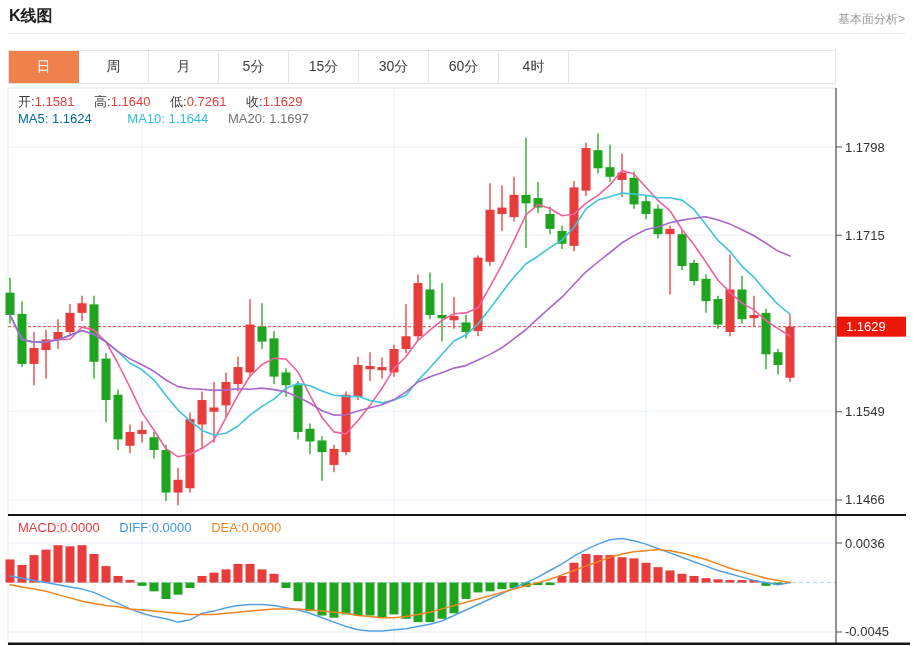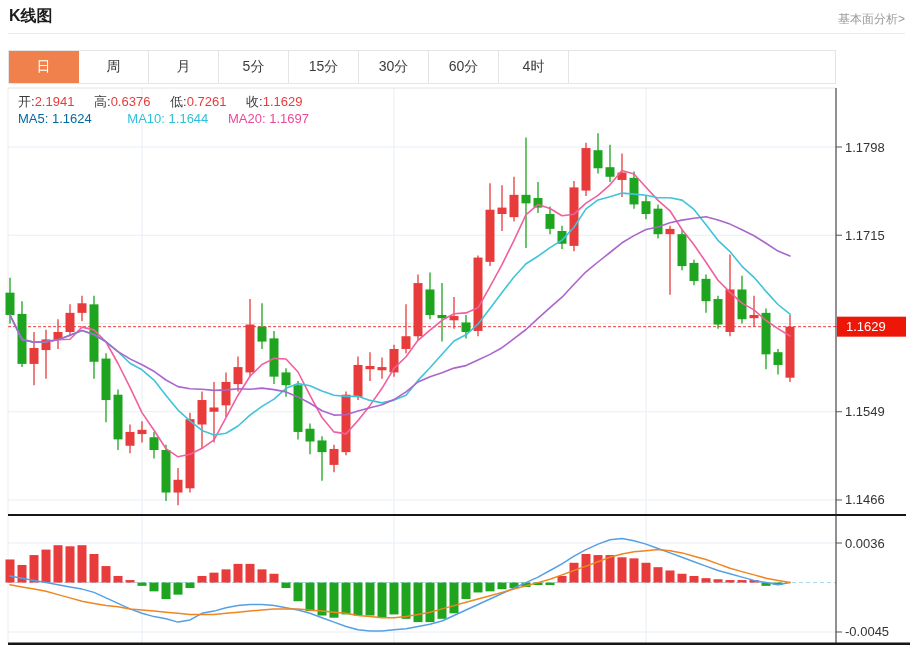--- a/index.html
+++ b/index.html
@@ -12,21 +12,21 @@
           border:1px solid #e4e4e4;display:flex;background:#fff;}
   .tab{width:70px;box-sizing:border-box;border-right:1px solid #e4e4e4;display:flex;
        align-items:center;justify-content:center;font-size:14px;color:#3c3c3c;cursor:pointer;background:#fff;}
   .tab.active{background:#f0814d;color:#fff;border-color:#f0814d;}
   .row{position:absolute;font-size:13px;white-space:nowrap;}
   .row .grp{margin-right:16px;}
   .lbl-dark{color:#3c3c3c;}
   .v-red{color:#e63c3c;}
   .v-ma5{color:#0369a1;}
   .v-ma10{color:#2fbfd9;margin-left:16px;}
-  .v-ma20{color:#ec4899;margin-top:8px;}
+  .v-ma20{color:#737373;margin-top:8px;}
   .v-diff{color:#3f96e0;}
   .v-dea{color:#f08522;}
   svg{position:absolute;left:0;top:0;}
   svg text{font-family:"Liberation Sans","DejaVu Sans",sans-serif;}
 </style>
 </head>
 <body>
 
 <div id="app">
   <div class="page-title">K线图</div>
@@ -275,23 +275,28 @@
       <line x1="836" y1="326.68079999999907" x2="842" y2="326.68079999999907" stroke="#f23b3b"></line>
       <rect x="837" y="316.68079999999907" width="69" height="20" fill="#ee1606"></rect>
       <text x="846" y="331.18079999999907" font-size="13" fill="#ffffff">1.1629</text>
       <line x1="836" y1="543" x2="842" y2="543" stroke="#555555"></line>
       <text x="845" y="547.5" font-size="13" fill="#333333">0.0036</text>
       <line x1="836" y1="631.9947" x2="842" y2="631.9947" stroke="#555555"></line>
       <text x="845" y="636.4947" font-size="13" fill="#333333">-0.0045</text>
     </svg>
 
   <div class="row" style="left:18px;top:93px;">
-    <span class="grp"><span class="lbl-dark">开:</span><span class="v-red">2.1941</span></span>
-    <span class="grp"><span class="lbl-dark">高:</span><span class="v-red">0.6376</span></span>
+    <span class="grp"><span class="lbl-dark">开:</span><span class="v-red">1.1581</span></span>
+    <span class="grp"><span class="lbl-dark">高:</span><span class="v-red">1.1640</span></span>
     <span class="grp"><span class="lbl-dark">低:</span><span class="v-red">0.7261</span></span>
     <span class="grp"><span class="lbl-dark">收:</span><span class="v-red">1.1629</span></span>
   </div>
   <div class="row" style="left:18px;top:111px;">
     <span class="grp v-ma5"><span>MA5:</span> <span>1.1624</span></span>
     <span class="grp v-ma10"><span>MA10:</span> <span>1.1644</span></span>
     <span class="grp v-ma20"><span>MA20:</span> <span>1.1697</span></span>
   </div>
+  <div class="row" style="left:18px;top:520px;">
+    <span class="grp v-red"><span>MACD:</span><span>0.0000</span></span>
+    <span class="grp v-diff"><span>DIFF:</span><span>0.0000</span></span>
+    <span class="grp v-dea"><span>DEA:</span><span>0.0000</span></span>
+  </div>
 </div>
 
 </body></html>

